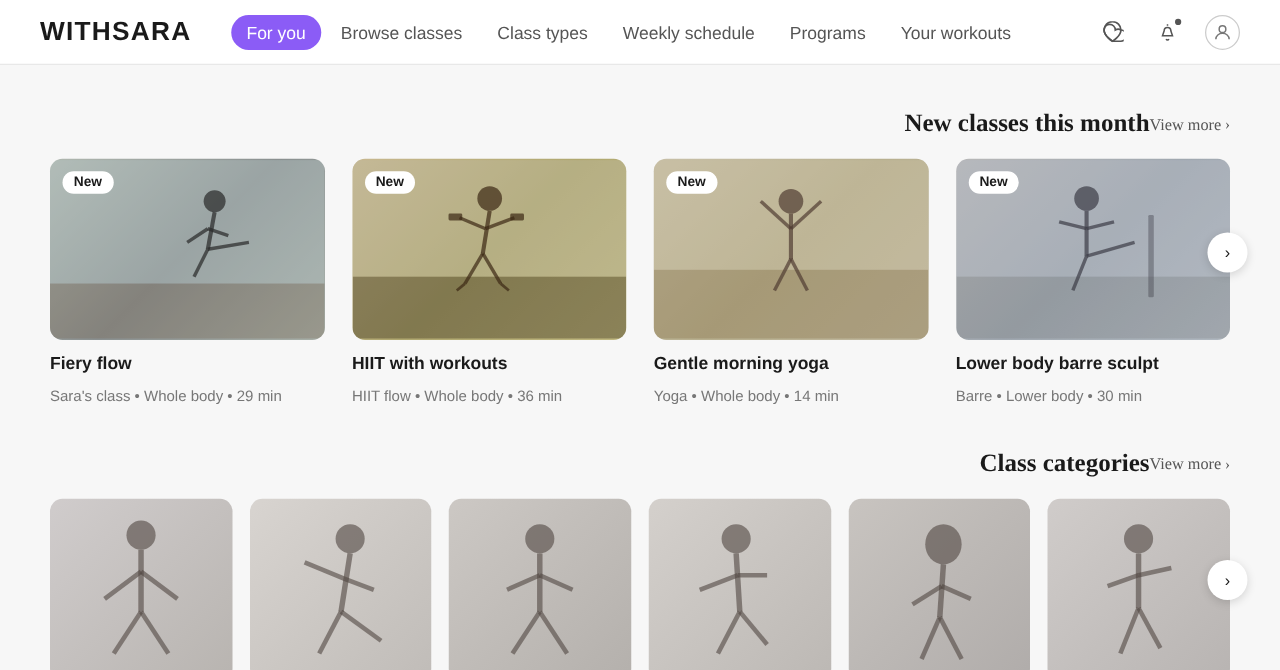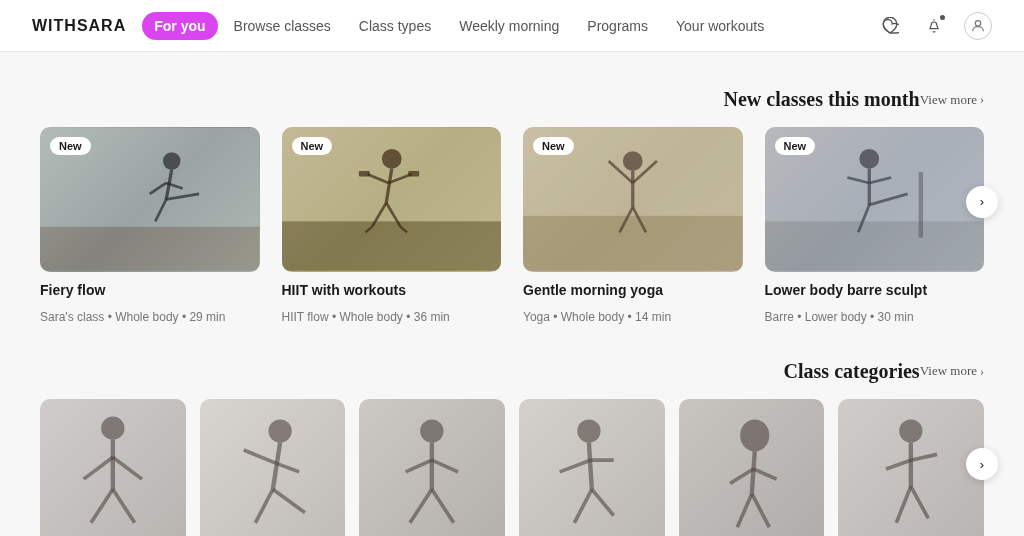--- a/index.html
+++ b/index.html
@@ -18,46 +18,45 @@
       border-bottom: 1px solid #e8e8e8;
       display: flex;
       align-items: center;
       padding: 0 32px;
       height: 52px;
       position: sticky;
       top: 0;
       z-index: 100;
     }
     .nav-logo {
-      font-size: 16px;
+      font-size: 21px;
       font-weight: 700;
       letter-spacing: 1px;
       color: #1a1a1a;
       text-transform: uppercase;
-      margin-right: 16px;
+      margin-right: 32px;
       flex-shrink: 0;
     }
     .nav-links {
       display: flex;
       align-items: center;
       gap: 4px;
       flex: 1;
     }
     .nav-link {
       padding: 6px 12px;
       font-size: 14px;
       color: #555;
       border-radius: 20px;
       cursor: pointer;
       white-space: nowrap;
     }
     .nav-link.active {
-      background: #d946ef;
+      background: #8b5cf6;
       color: #fff;
-      font-weight: bold;
     }
     .nav-icons {
       display: flex;
       align-items: center;
       gap: 16px;
       flex-shrink: 0;
     }
     .nav-icon {
       width: 28px;
       height: 28px;
@@ -240,21 +239,21 @@
   </style>
 </head>
 <body>
 
 <nav>
   <div class="nav-logo">WITHSARA</div>
   <div class="nav-links">
     <span class="nav-link active">For you</span>
     <span class="nav-link">Browse classes</span>
     <span class="nav-link">Class types</span>
-    <span class="nav-link">Weekly morning</span>
+    <span class="nav-link">Weekly schedule</span>
     <span class="nav-link">Programs</span>
     <span class="nav-link">Your workouts</span>
   </div>
   <div class="nav-icons">
     <div class="nav-icon">
       <svg width="18" height="17" viewBox="0 0 24 22" fill="none" stroke="#555" stroke-width="1.8">
         <path d="M12 21s-9-5.5-9-12a6 6 0 0 1 12 0 6 6 0 0 1 6-0 6 6 0 0 1 0 12z"></path>
         <path d="M12 21C12 21 3 15.5 3 9a9 9 0 0 1 18 0c0 6.5-9 12-9 12z"></path>
       </svg>
     </div>

